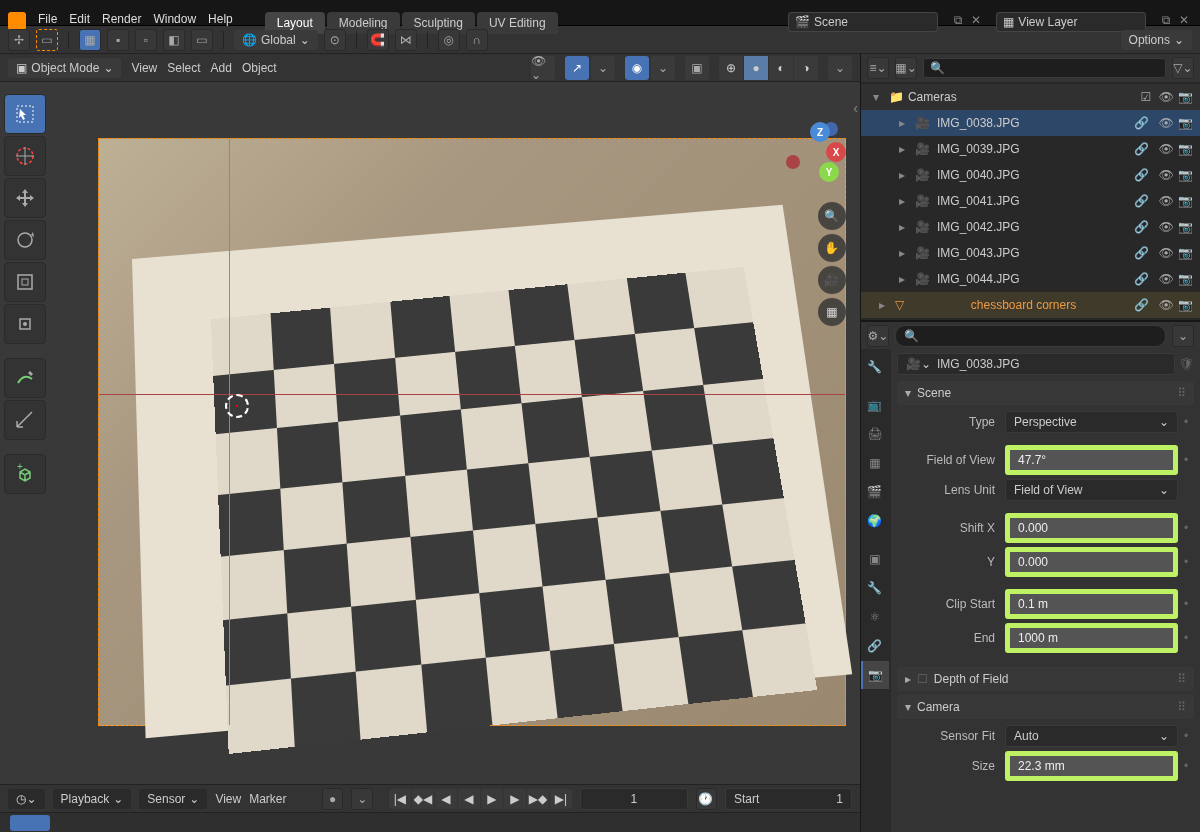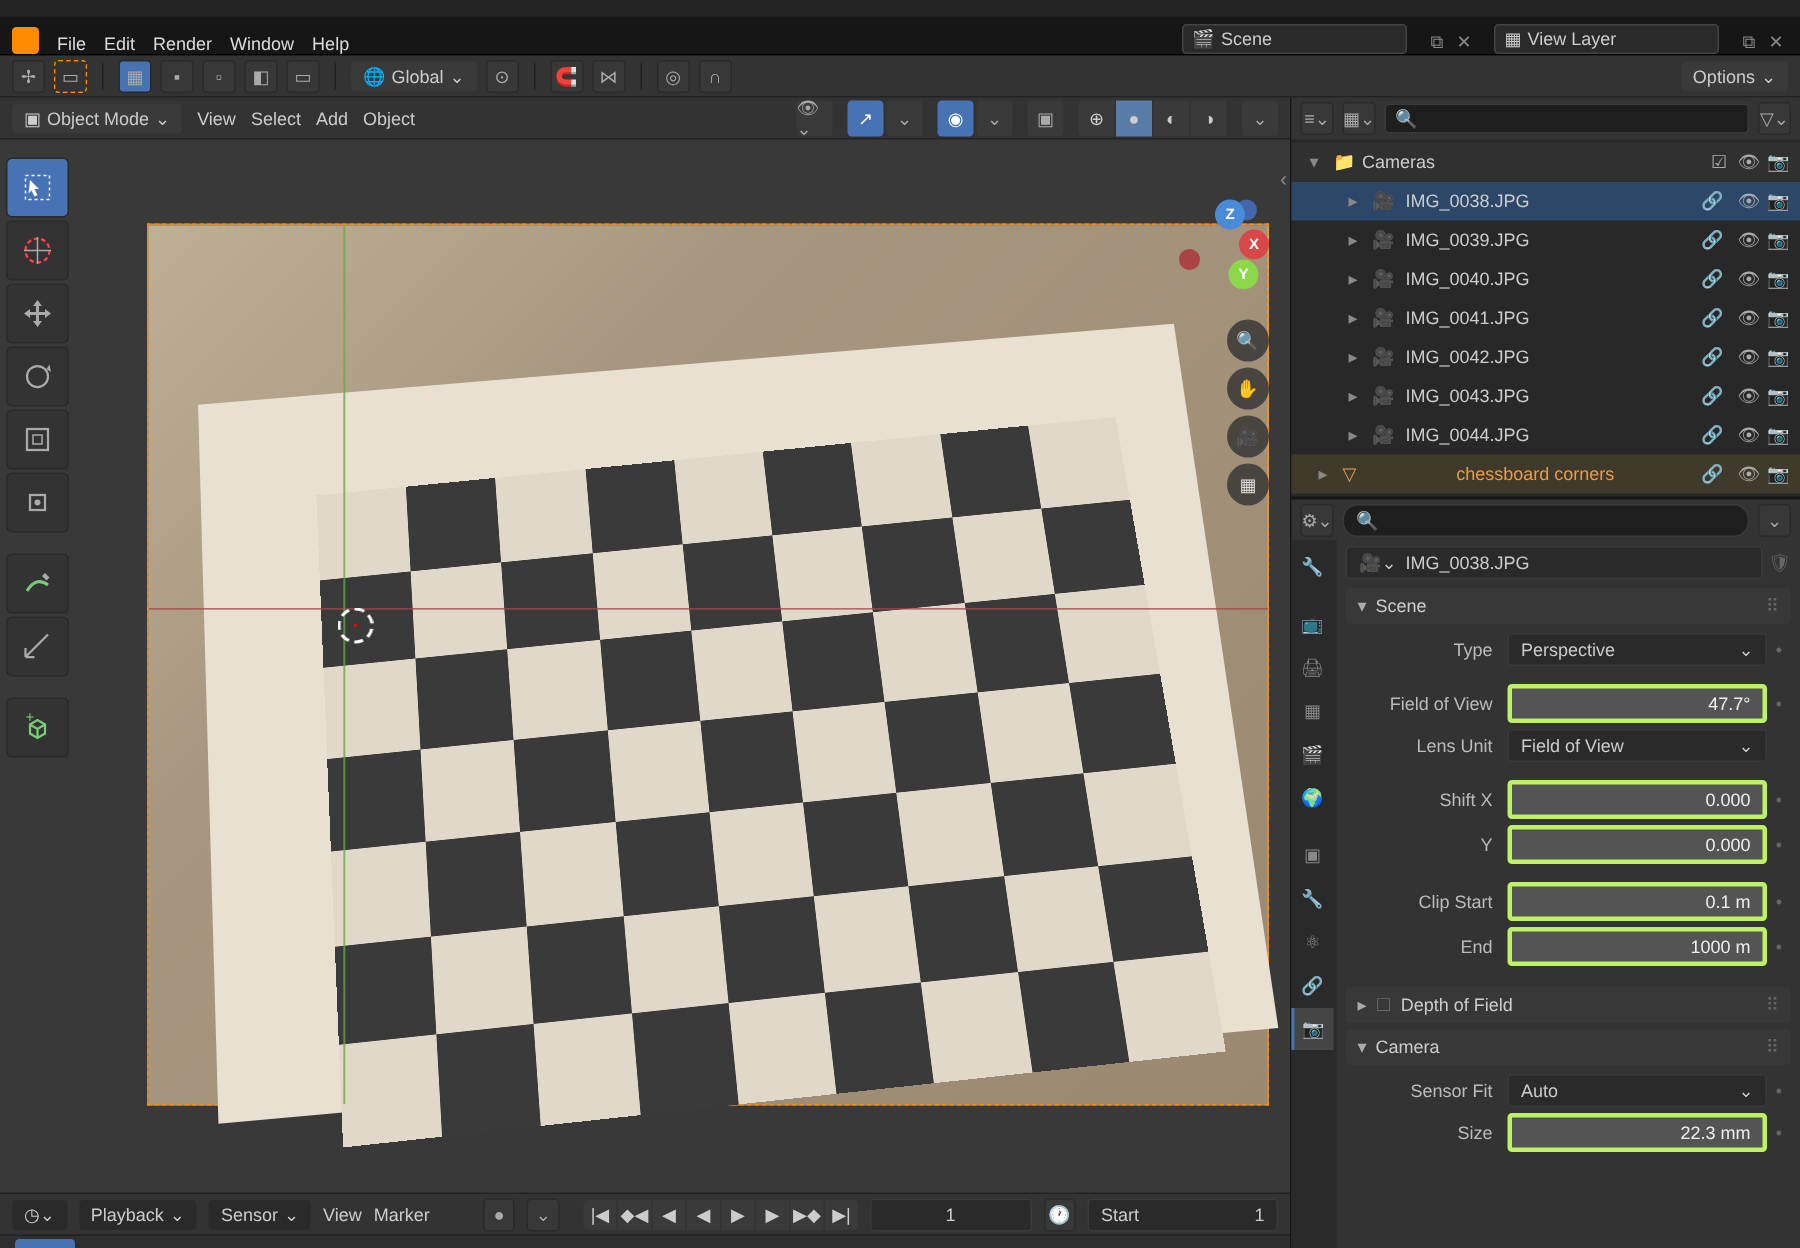--- a/index.html
+++ b/index.html
@@ -1,19 +1,19 @@
 <!DOCTYPE html>
 <html><head>
 <meta charset="utf-8">
 <style>
 * { box-sizing: border-box; margin: 0; padding: 0; font-family: -apple-system, BlinkMacSystemFont, "Segoe UI", sans-serif; }
 body { width: 1200px; height: 832px; background: #232323; color: #ccc; font-size: 12px; overflow: hidden; }
 
 
-.top-menu { height: 26px; background: #161616; display: flex; align-items: flex-end; padding: 0 8px; gap: 12px; border-bottom: 1px solid #000; margin-top: 11px; }
+.top-menu { height: 26px; background: #161616; display: flex; align-items: flex-start; padding: 12px 8px; gap: 12px; border-bottom: 1px solid #000; }
 .top-menu .logo { width: 18px; height: 18px; background: #ff8c00; border-radius: 3px; }
 .top-menu .menu-item { color: #ddd; cursor: default; }
 .top-menu .spacer { flex: 1; }
 .top-menu .tabset { display: flex; gap: 2px; margin-left: 20px; }
 .top-menu .tab { padding: 4px 12px; border-radius: 4px 4px 0 0; background: #3a3a3a; }
 .top-menu .tab.active { background: #454545; color: #fff; }
 .top-menu .scene-box { display: flex; align-items: center; gap: 4px; background: #2a2a2a; border: 1px solid #444; border-radius: 3px; padding: 2px 6px; height: 20px; width: 150px;}
 .scene-btns { display:flex; gap:2px; }
 .scene-btns span { width:16px; height:16px; display:inline-flex; align-items:center; justify-content:center; color:#888; }
 
@@ -111,36 +111,42 @@
 .prop-path { flex:1; background:#2a2a2a; border:1px solid #3a3a3a; border-radius:3px; padding:3px 8px; display:flex; align-items:center; gap:6px;}
 .prop-search { flex:1; background:#1e1e1e; border:1px solid #3a3a3a; border-radius:10px; height:22px; display:flex; align-items:center; padding:0 8px; color:#888;}
 
 .panel { margin-bottom:4px;}
 .panel-header { background:#383838; padding:5px 8px; border-radius:3px; display:flex; align-items:center; gap:6px;}
 .panel-header .arrow { color:#aaa;}
 .panel-header .drag { margin-left:auto; color:#666;}
 .panel-body { padding:6px 4px;}
 .prop-row { display:flex; align-items:center; margin-bottom:4px; gap:4px;}
 .prop-row .label { width:100px; text-align:right; padding-right:6px; color:#bbb;}
-.prop-row .field { flex:1; background:#545454; border:3px solid #bef264; border-radius:3px; padding:3px 8px; text-align:right; color:#eee;}
+.prop-row .field { flex:1; background:#545454; border:5px solid #bef264; border-radius:3px; padding:3px 8px; text-align:left; color:#eee;}
 .prop-row .dot { width:8px; color:#666; text-align:center;}
 .prop-row .dropdown-field { flex:1; background:#2a2a2a; border:1px solid #3a3a3a; border-radius:3px; padding:3px 8px; display:flex; align-items:center; justify-content:space-between;}
 
 svg { display:block; }
 </style>
 </head>
 <body>
 
 <div class="top-menu">
   <div class="logo"></div>
   <span class="menu-item">File</span>
   <span class="menu-item">Edit</span>
   <span class="menu-item">Render</span>
   <span class="menu-item">Window</span>
   <span class="menu-item">Help</span>
+  <div class="tabset">
+    <div class="tab active">Layout</div>
+    <div class="tab">Modeling</div>
+    <div class="tab">Sculpting</div>
+    <div class="tab">UV Editing</div>
+  </div>
   <div class="spacer"></div>
   <div class="scene-box">
     <span>🎬</span>
     <span>Scene</span>
   </div>
   <div class="scene-btns">
     <span>⧉</span>
     <span>✕</span>
   </div>
   <div class="scene-box">

